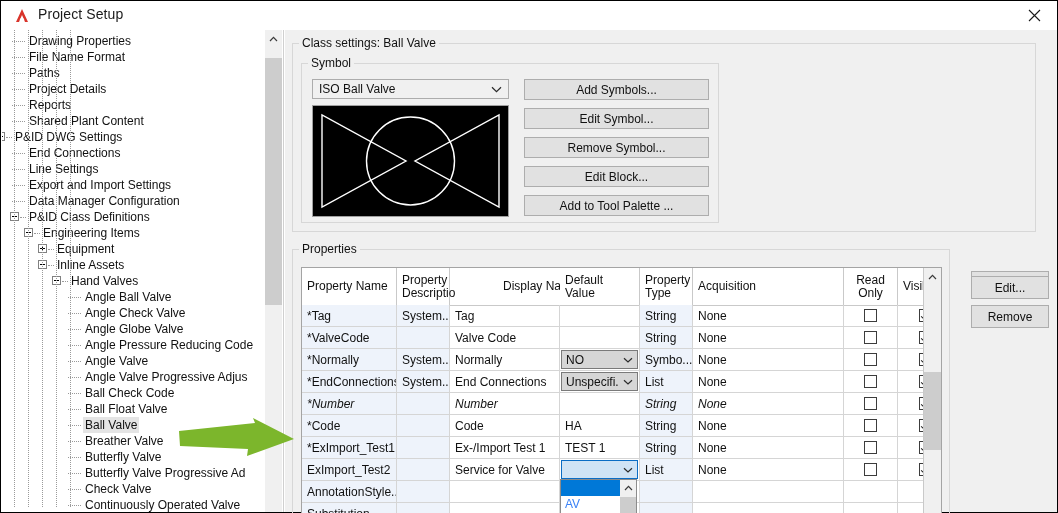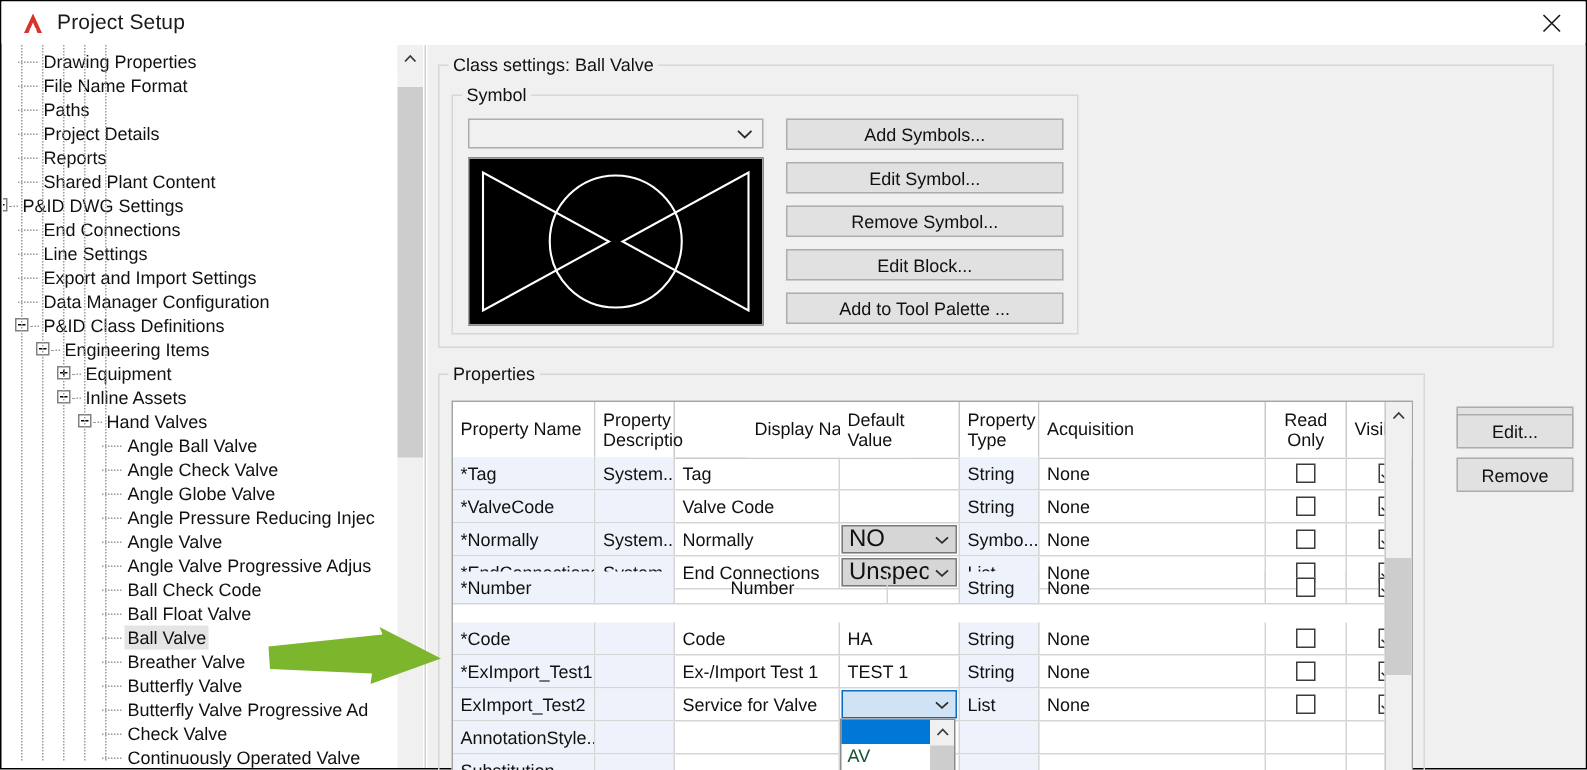--- a/index.html
+++ b/index.html
@@ -66,32 +66,32 @@
   .rows{position:absolute;left:0;top:37px;width:623px;}
   .row{position:absolute;left:0;width:623px;height:22px;border-bottom:1px solid #d5d5d5;box-sizing:border-box;}
   .cell{position:absolute;top:0;height:21px;border-right:1px solid #d5d5d5;box-sizing:border-box;
         display:flex;align-items:center;padding:0 5px;font-size:12px;color:#111;overflow:hidden;white-space:nowrap;}
   .cell.tint{background:#eef3fb;}
   .cell.ctr{justify-content:center;padding:0;}
   .cbx{width:13px;height:13px;border:1px solid #3c3c3c;background:#fff;box-sizing:border-box;position:relative;}
   .cbx.on::after{content:"";position:absolute;left:3px;top:1px;width:5px;height:8px;border:solid #1d1d1d;border-width:0 1.6px 1.6px 0;transform:rotate(42deg);}
   .incell-combo{position:absolute;top:1px;height:19px;border:1px solid #7a7a7a;background:#d6d6d6;box-sizing:border-box;}
   .incell-combo.focus{border:1px solid #0a6cc4;background:#cfe3f5;}
-  .incell-combo .v{position:absolute;left:4px;top:0;right:18px;height:100%;display:flex;align-items:center;font-size:16px;color:#111;overflow:hidden;white-space:nowrap;}
+  .incell-combo .v{position:absolute;left:4px;top:0;right:18px;height:100%;display:flex;align-items:center;font-size:12px;color:#111;overflow:hidden;white-space:nowrap;}
   .incell-combo .c{position:absolute;right:2px;top:0;width:14px;height:100%;display:flex;align-items:center;justify-content:center;}
 
   
   .tbsb{position:absolute;right:0;top:0;width:17px;height:262px;background:#f0f0f0;border-left:1px solid #c9c9c9;}
   .tbsb .arrow{position:absolute;left:0;width:17px;height:17px;display:flex;align-items:center;justify-content:center;}
   .tbsb .up{top:0;}
   .tbsb .thumb{position:absolute;left:0;top:104px;width:17px;height:78px;background:#cdcdcd;}
 
   
   .popup{position:absolute;background:#fff;border:1px solid #8c8c8c;box-sizing:border-box;z-index:40;}
-  .popup .opt{position:absolute;left:0;width:100%;height:16px;line-height:16px;font-size:12px;padding-left:4px;box-sizing:border-box;color:#14532d;white-space:nowrap;}
+  .popup .opt{position:absolute;left:0;width:100%;height:16px;line-height:16px;font-size:12px;padding-left:4px;box-sizing:border-box;color:#3b82f6;white-space:nowrap;}
   .popup .opt.sel{background:#0078d7;color:#fff;}
   .popup .psb{position:absolute;right:0;top:0;width:16px;bottom:0;background:#f0f0f0;}
   .popup .psb .parrow{position:absolute;left:0;top:0;width:16px;height:16px;display:flex;align-items:center;justify-content:center;}
   .popup .psb .pthumb{position:absolute;left:0;top:17px;width:16px;height:45px;background:#cdcdcd;}
 
   
   .sidebtn{position:absolute;width:78px;height:23px;}
 
   
   .arrow-ann{position:absolute;left:176px;top:417px;width:118px;height:44px;z-index:60;pointer-events:none;}
@@ -195,21 +195,21 @@
         <div class="hconn" style="left: 66px; top: 283px; width: 13px;"></div>
         <div class="node" style="left: 81px; top: 275px;">
           <span class="lbl">Angle Check Valve</span>
         </div>
         <div class="hconn" style="left: 66px; top: 299px; width: 13px;"></div>
         <div class="node" style="left: 81px; top: 291px;">
           <span class="lbl">Angle Globe Valve</span>
         </div>
         <div class="hconn" style="left: 66px; top: 315px; width: 13px;"></div>
         <div class="node" style="left: 81px; top: 307px;">
-          <span class="lbl">Angle Pressure Reducing Injec</span>
+          <span class="lbl">Angle Pressure Reducing Code</span>
         </div>
         <div class="hconn" style="left: 66px; top: 331px; width: 13px;"></div>
         <div class="node" style="left: 81px; top: 323px;">
           <span class="lbl">Angle Valve</span>
         </div>
         <div class="hconn" style="left: 66px; top: 347px; width: 13px;"></div>
         <div class="node" style="left: 81px; top: 339px;">
           <span class="lbl">Angle Valve Progressive Adjus</span>
         </div>
         <div class="hconn" style="left: 66px; top: 363px; width: 13px;"></div>
@@ -263,20 +263,21 @@
 
   <div class="right">
 
     <div class="grp" id="grp-class">
       <span class="cap">Class settings: Ball Valve</span>
 
       <div class="grp" id="grp-symbol">
         <span class="cap">Symbol</span>
 
         <div class="combo" id="symbol-combo">
+          <span class="val">ISO Ball Valve</span>
           <span class="chev">
             <svg width="11" height="7" viewBox="0 0 11 7">
                 <path d="M1 1.3 L5.5 5.6 L10 1.3" stroke="#2b2b2b" stroke-width="1.2" fill="none"></path>
               </svg>
           </span>
         </div>
 
         <div class="preview">
           <svg width="195" height="110" viewBox="0 0 195 110">
             <path d="M9 9 L9 101 L93 55 Z" stroke="#ffffff" stroke-width="1.4" fill="none"></path>
@@ -435,28 +436,28 @@
               <div class="cell" style="left: 391px; width: 151px;">
                 <span>None</span>
               </div>
               <div class="cell ctr" style="left: 542px; width: 54px;">
                 <span class="cbx"></span>
               </div>
               <div class="cell ctr" style="left: 596px; width: 55px;">
                 <span class="cbx on"></span>
               </div>
             </div>
-            <div class="row" style="top: 76px;">
+            <div class="row" style="top: 88px; font-style: italic;">
               <div class="cell tint" style="left: 0px; width: 95px;">
                 <span>*Number</span>
               </div>
               <div class="cell tint" style="left: 95px; width: 53px;">
                 <span></span>
               </div>
-              <div class="cell" style="left: 148px; width: 110px; margin-left: 32px;">
+              <div class="cell" style="left: 148px; width: 110px;">
                 <span>Number</span>
               </div>
               <div class="cell" style="left: 258px; width: 80px;">
                 <span></span>
               </div>
               <div class="cell tint" style="left: 338px; width: 53px;">
                 <span>String</span>
               </div>
               <div class="cell" style="left: 391px; width: 151px;">
                 <span>None</span>

